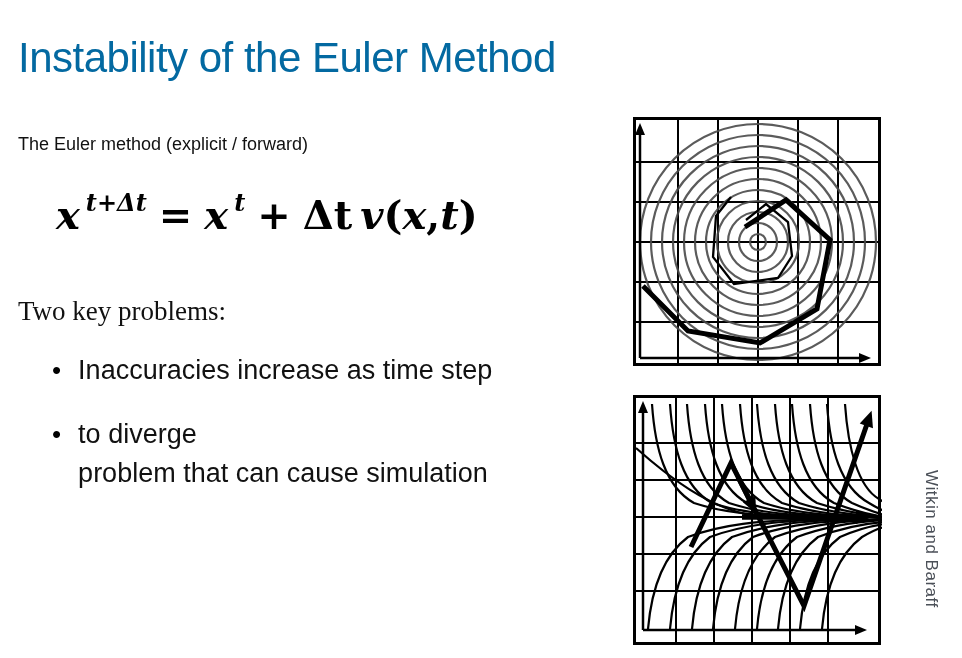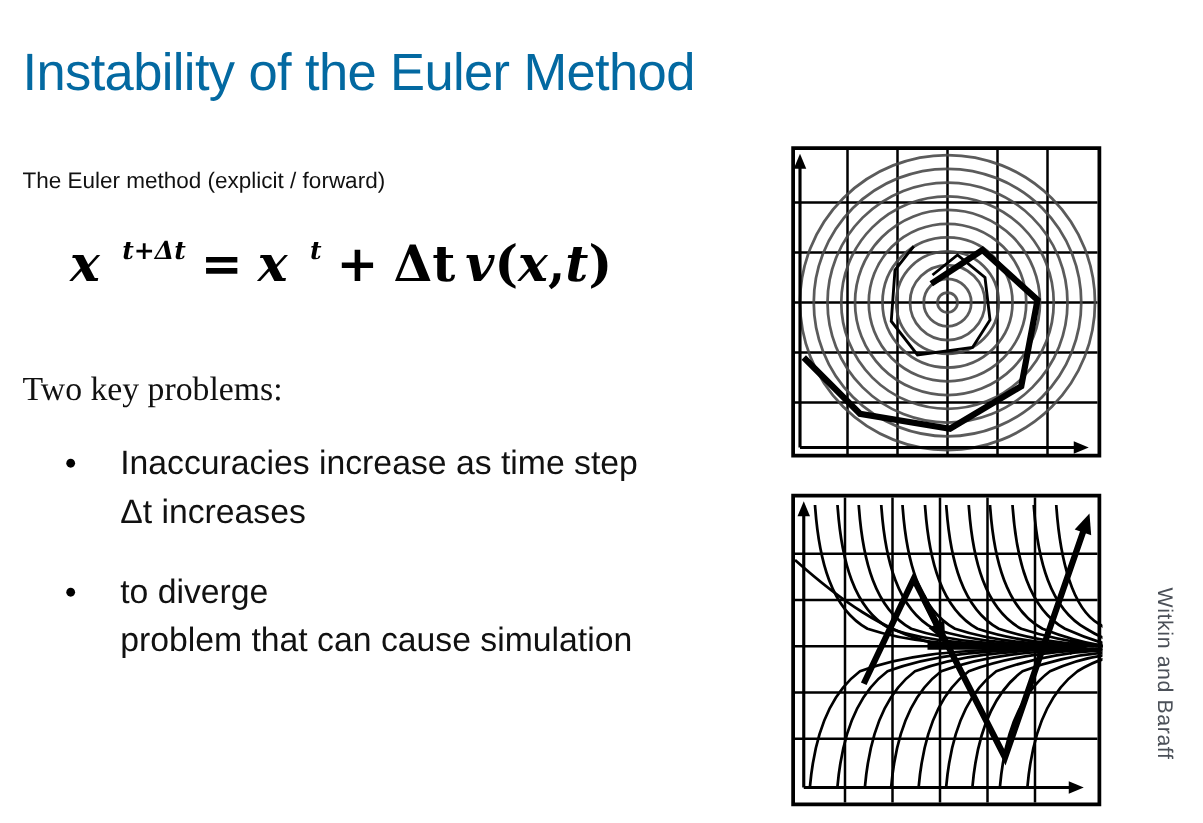--- a/index.html
+++ b/index.html
@@ -10,29 +10,29 @@
   .title{
     position:absolute;left:18px;top:6px;font-size:42px;font-weight:normal;
     letter-spacing:-0.5px;color:#0369a1;
   }
   .intro{position:absolute;left:18px;top:134px;font-size:18px;}
   .equation{
     position:absolute;left:56px;top:188px;font-family:"DejaVu Serif",serif;
     font-size:40px;font-weight:bold;font-style:italic;white-space:nowrap;color:#000;
   }
   .equation .up{font-style:normal;text-align:center;}
-  .equation sup{font-size:20px;vertical-align:18px;margin-left:18px;}
+  .equation sup{font-size:24px;vertical-align:18px;margin-left:6px;}
   .equation .op{margin:0 12px;font-style:normal;}
   .equation .thinsp{display:inline-block;width:8px;}
   .heading{position:absolute;left:18px;top:296px;font-size:27px;font-family:Liberation Serif, serif;}
   .bullets{position:absolute;left:52px;top:351px;}
   .bullet-item{display:flex;align-items:flex-start;margin-bottom:25px;}
   .bullet-dot{font-size:26px;line-height:39px;margin-right:17px;color:#000;}
   .bullet-text{font-size:27px;line-height:39px;}
-  .bullet-text span{display:block;margin-left:18px;}
+  .bullet-text span{display:block;}
   .credit{
     position:absolute;left:921px;top:470px;height:185px;
     writing-mode:vertical-rl;font-size:17px;color:#4b5058;letter-spacing:0.5px;
     white-space:nowrap;
   }
   .fig{position:absolute;}
   #fig-top{left:632px;top:116px;}
   #fig-bottom{left:632px;top:394px;}
   svg{display:block;}
 </style>
@@ -47,21 +47,20 @@
   <span>x</span><sup>t+Δt</sup><span class="op">=</span><span>x</span><sup>t</sup><span class="op">+</span><span class="up">Δt</span><span class="thinsp"></span><span>v</span><span class="up">(</span><span>x</span><span class="up">,</span><span>t</span><span class="up">)</span>
 </div>
 
 <div class="heading">Two key problems:</div>
 
 <div class="bullets">
   <div class="bullet-item">
     <span class="bullet-dot">•</span>
     <div class="bullet-text">
       <span>Inaccuracies increase as time step</span>
-      <span>Δt increases</span>
     </div>
   </div>
   <div class="bullet-item">
     <span class="bullet-dot">•</span>
     <div class="bullet-text">
       <span>to diverge</span>
       <span>problem that can cause simulation</span>
     </div>
   </div>
 </div>

